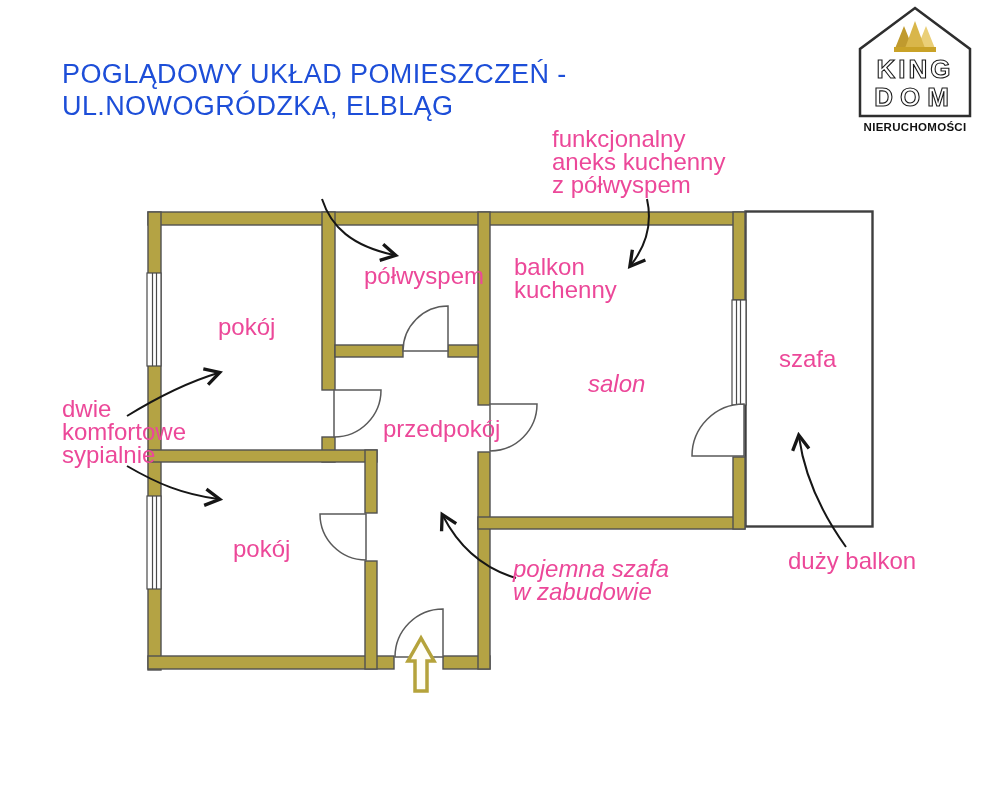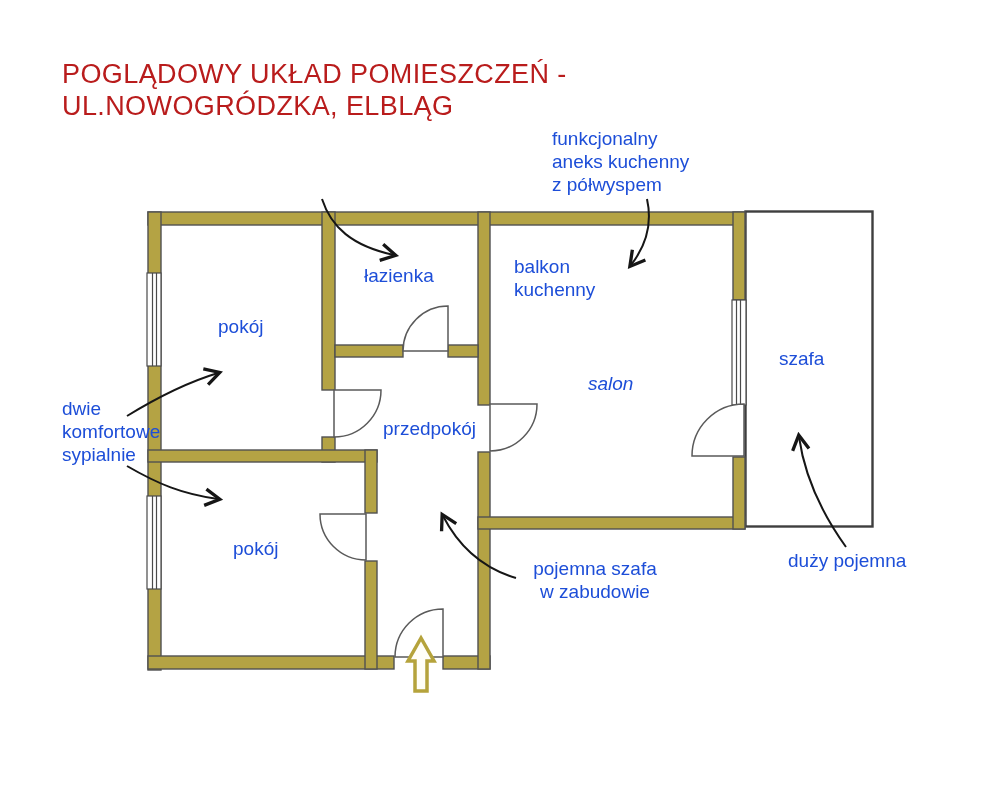--- a/index.html
+++ b/index.html
@@ -4,37 +4,37 @@
 <style>
   html,body{margin:0;padding:0;background:#fff;}
   #app{
     position:relative;width:982px;height:800px;background:#ffffff;
     font-family:"Liberation Sans",sans-serif;overflow:hidden;
   }
   #plan{position:absolute;left:0;top:0;}
   .title{
     position:absolute;left:62px;top:58px;
     font-size:27px;line-height:32px;letter-spacing:.4px;
-    color:#b91c1c;white-space:pre-line;font-weight:400;
+    color:#1d4ed8;white-space:pre-line;font-weight:400;
   }
   .room,.ann{
-    position:absolute;color:#1d4ed8;font-size:19px;line-height:23px;
+    position:absolute;color:#ec4899;font-size:24px;line-height:23px;
     white-space:pre-line;
   }
   .room-pokoj-top{left:218px;top:315px;}
   .room-lazienka{left:364px;top:264px;}
   .room-aneks{left:514px;top:255px;}
   .room-salon{left:588px;top:372px;font-style:italic;}
   .room-przedpokoj{left:383px;top:417px;}
   .room-pokoj-bottom{left:233px;top:537px;}
   .room-balkon{left:779px;top:347px;}
   .ann-bathroom{left:292px;top:171px;}
   .ann-kitchen{left:552px;top:127px;}
   .ann-bedrooms{left:22px;top:397px;margin-left:40px;}
-  .ann-wardrobe{left:513px;top:557px;width:164px;text-align:center;}
+  .ann-wardrobe{left:513px;top:557px;width:164px;text-align:left;font-style:italic;}
   .ann-balcony{left:788px;top:549px;}
   .logo{position:absolute;left:854px;top:4px;width:124px;height:134px;}
 </style>
 </head>
 <body>
 
 <div id="app">
 
   <svg id="plan" width="982" height="800" viewBox="0 0 982 800">
     <defs>
@@ -93,33 +93,47 @@
       <path d="M127,416 C158,397 185,383 218,373" marker-end="url(#ah)"></path>
       <path d="M127,466 C158,484 182,494 218,499" marker-end="url(#ah)"></path>
       <path d="M516,578 C482,568 458,545 443,516" marker-end="url(#ah)"></path>
       <path d="M846,547 C818,508 804,472 799,437" marker-end="url(#ah)"></path>
     </g>
   </svg>
 
   <div class="title">POGLĄDOWY UKŁAD POMIESZCZEŃ -
 UL.NOWOGRÓDZKA, ELBLĄG</div>
 
+  <div class="logo">
+    <svg width="124" height="134" viewBox="0 0 124 134">
+      <path d="M61,4 L116,45 L116,112 L6,112 L6,45 Z" fill="#ffffff" stroke="#2e2e2e" stroke-width="2.5"></path>
+      <g>
+        <polygon points="40,47 50,22 60,47" fill="#c09a2e"></polygon>
+        <polygon points="62,47 72,22 82,47" fill="#eacf78"></polygon>
+        <polygon points="50,47 61,17 72,47" fill="#d9b64a"></polygon>
+        <rect x="40" y="43" width="42" height="5" fill="#c9a227"></rect>
+      </g>
+      <text x="61" y="74" text-anchor="middle" font-family="Liberation Sans, sans-serif" font-size="26" font-weight="bold" letter-spacing="3" fill="none" stroke="#1a1a1a" stroke-width="1.1">KING</text>
+      <text x="61" y="102" text-anchor="middle" font-family="Liberation Sans, sans-serif" font-size="26" font-weight="bold" letter-spacing="7" fill="none" stroke="#1a1a1a" stroke-width="1.1">DOM</text>
+      <text x="61" y="127" text-anchor="middle" font-family="Liberation Sans, sans-serif" font-size="11.5" font-weight="bold" letter-spacing="0.3" fill="#111111">NIERUCHOMOŚCI</text>
+    </svg>
+  </div>
 
   <div class="room room-pokoj-top">pokój</div>
-  <div class="room room-lazienka">łazienka</div>
+  <div class="room room-lazienka">półwyspem</div>
   <div class="room room-aneks">balkon
 kuchenny</div>
   <div class="room room-salon">salon</div>
   <div class="room room-przedpokoj">przedpokój</div>
   <div class="room room-pokoj-bottom">pokój</div>
   <div class="room room-balkon">szafa</div>
 
   <div class="ann ann-kitchen">funkcjonalny
 aneks kuchenny
 z półwyspem</div>
   <div class="ann ann-bedrooms">dwie
 komfortowe
 sypialnie</div>
   <div class="ann ann-wardrobe">pojemna szafa
 w zabudowie</div>
-  <div class="ann ann-balcony">duży pojemna</div>
+  <div class="ann ann-balcony">duży balkon</div>
 
 </div>
 
 </body></html>

